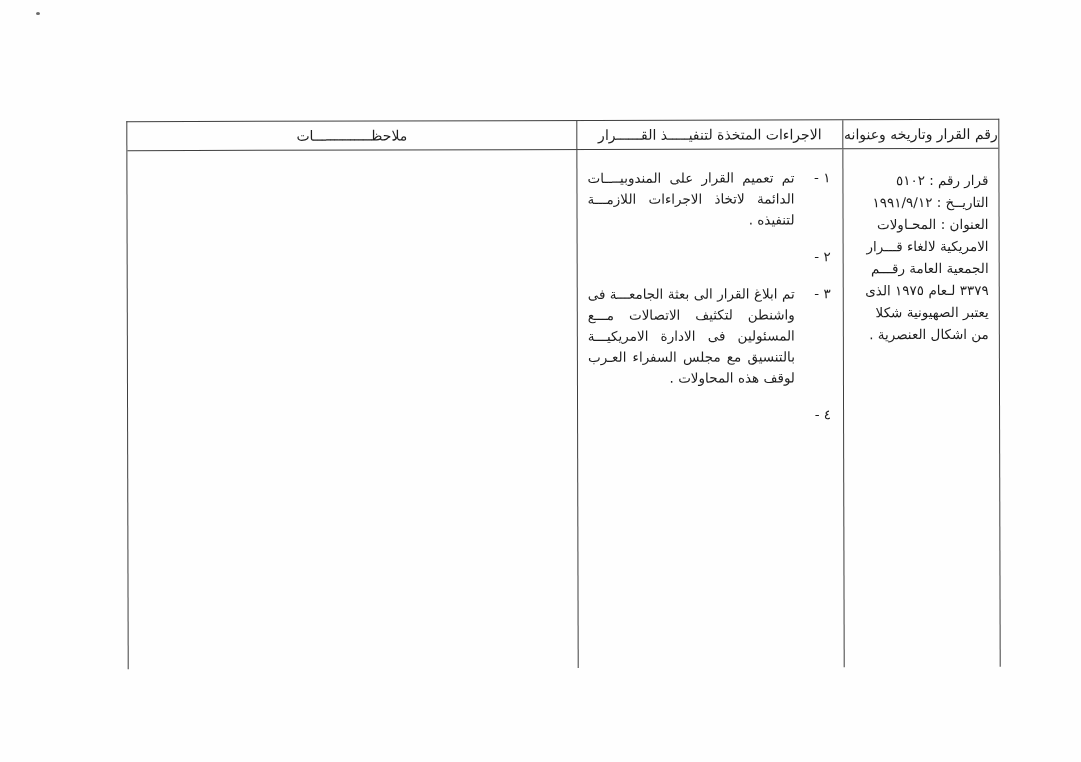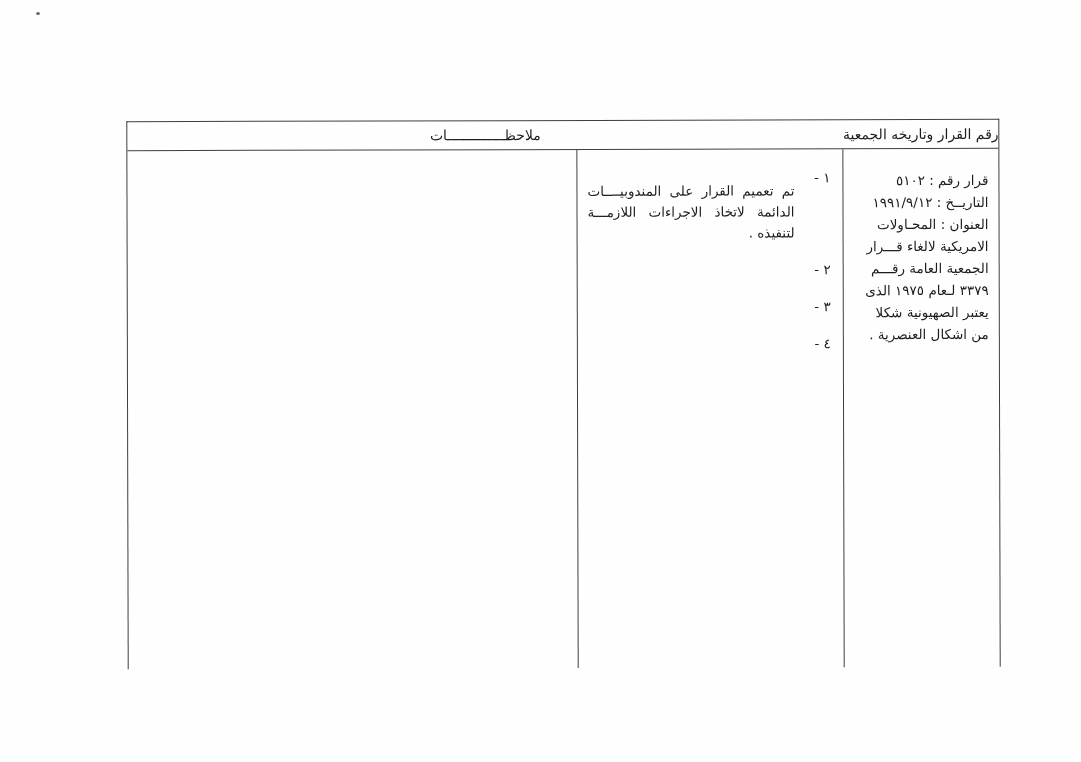--- a/index.html
+++ b/index.html
@@ -93,35 +93,37 @@
   }
   .action-num {
     width: 36px;
     flex: none;
     white-space: nowrap;
   }
   .action-text {
     flex: 1;
     text-align: justify;
     text-justify: inter-word;
-    margin-top: 13px;
   }
 </style>
 </head>
 <body>
 
 <div class="page">
 
   <div class="speck"></div>
 
   <div class="scan-table">
 
     <div class="header-row">
       <div class="hcell col-decision">
-        <span>رقم القرار وتاريخه الجمعية</span>
+        <span>رقم القرار وتاريخه وعنوانه</span>
+      </div>
+      <div class="hcell col-actions">
+        <span>الاجراءات المتخذة  لتنفيـــــذ  القــــــرار</span>
       </div>
       <div class="hcell col-notes">
         <span>ملاحظــــــــــــــات</span>
       </div>
     </div>
 
     <div class="body-row">
 
       <div class="col-decision decision-body">قرار رقم :  ٥١٠٢
 التاريــخ :  ١٩٩١/٩/١٢
@@ -138,20 +140,21 @@
           <span class="action-num">١ -</span>
           <span class="action-text">تم تعميم القرار على المندوبيــــات الدائمة لاتخاذ الاجراءات اللازمـــة لتنفيذه .</span>
         </div>
 
         <div class="action-item">
           <span class="action-num">٢ -</span>
         </div>
 
         <div class="action-item">
           <span class="action-num">٣ -</span>
+          <span class="action-text">تم ابلاغ القرار الى بعثة الجامعـــة فى واشنطن لتكثيف الاتصالات مـــع المسئولين فى الادارة الامريكيـــة بالتنسيق مع مجلس السفراء العـرب لوقف هذه المحاولات .</span>
         </div>
 
         <div class="action-item">
           <span class="action-num">٤ -</span>
         </div>
 
       </div>
 
       <div class="col-notes"></div>
 

